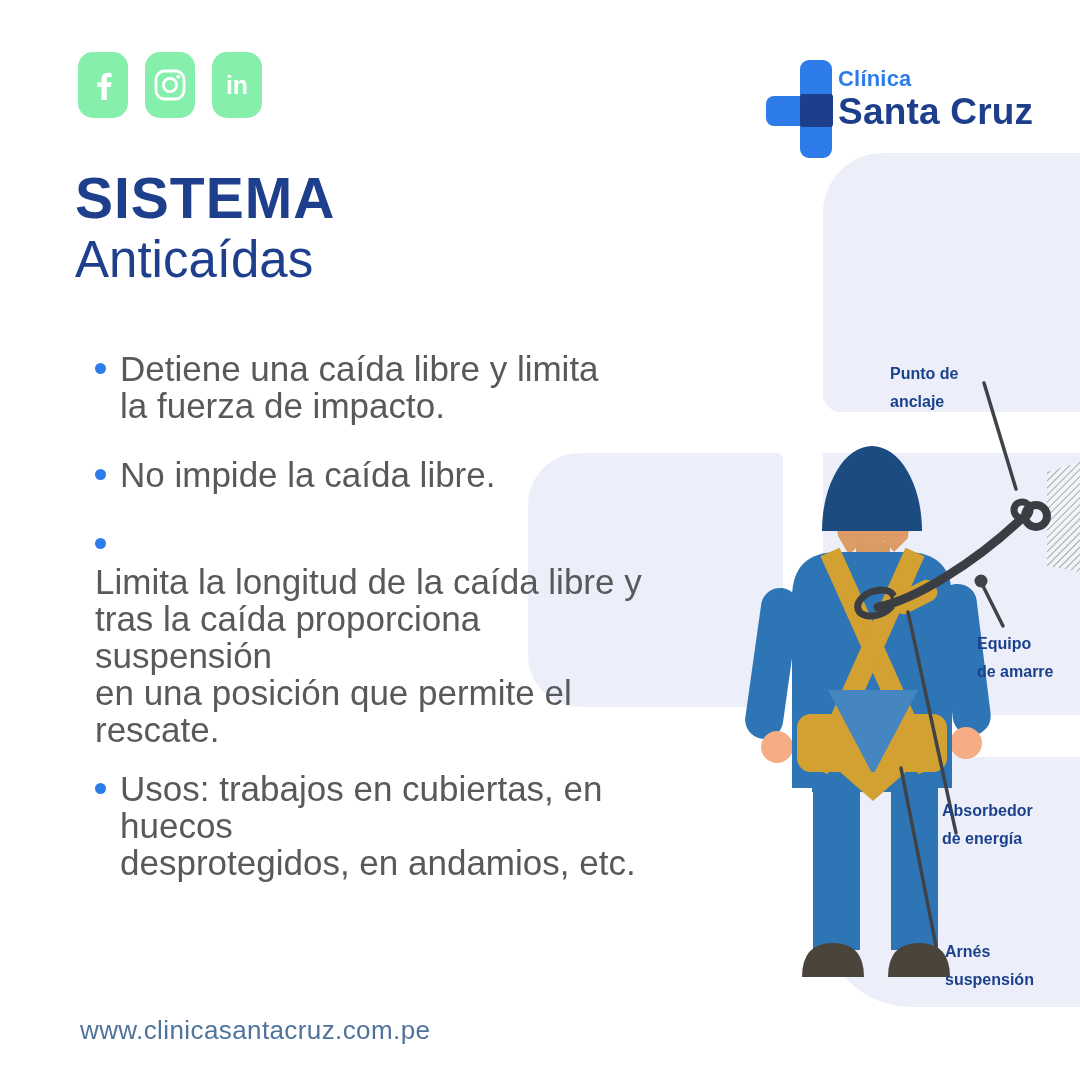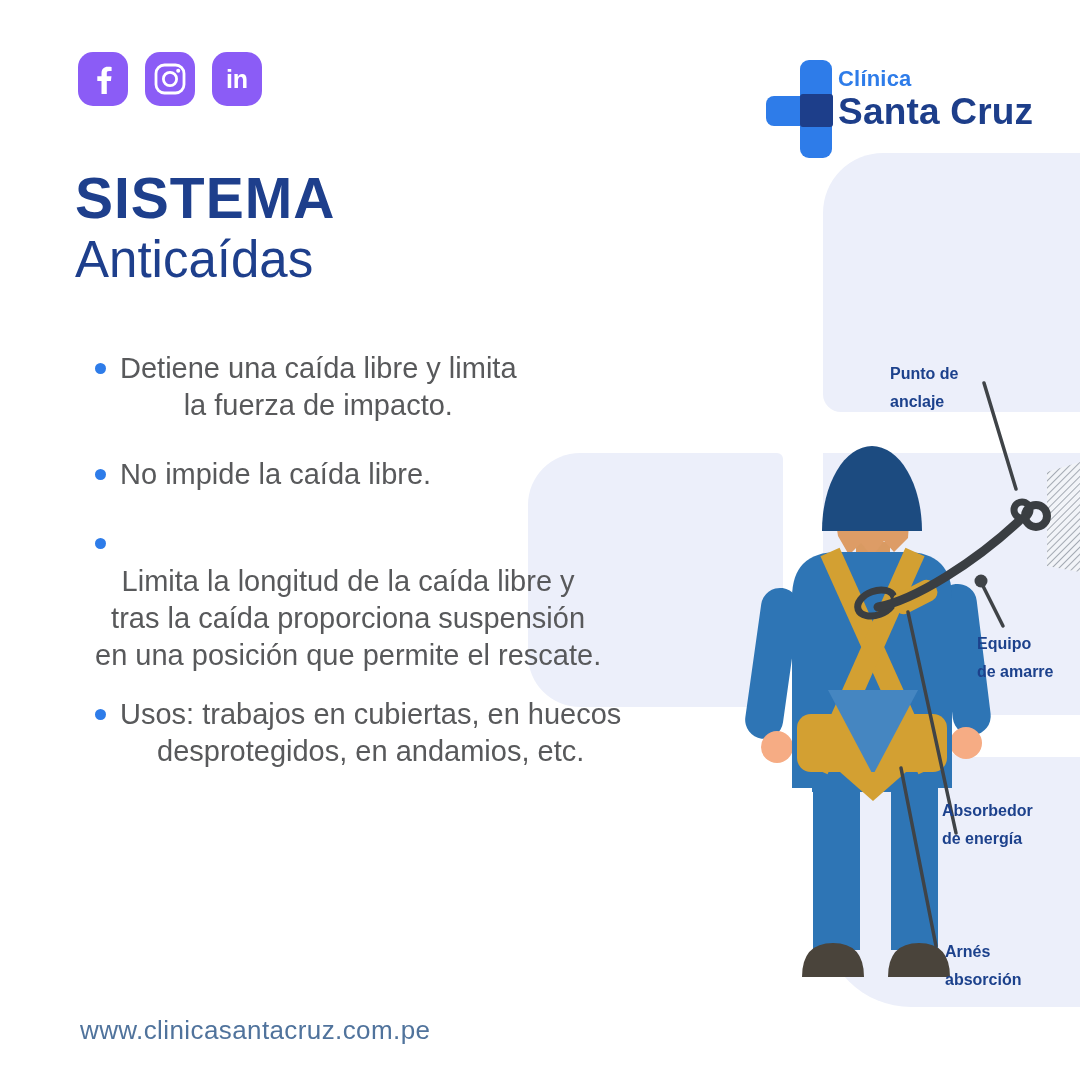--- a/index.html
+++ b/index.html
@@ -8,40 +8,40 @@
     background:#ffffff;font-family:"Liberation Sans",sans-serif;
   }
   
   .tile{position:absolute;background:#eceffa;z-index:0;}
   .tile-top-right{left:823px;top:153px;width:257px;height:259px;border-radius:60px 0 0 18px;}
   .tile-mid-left{left:528px;top:453px;width:255px;height:254px;border-radius:52px 6px 6px 52px;}
   .tile-right{left:823px;top:453px;width:257px;height:554px;border-radius:0 0 0 88px;}
   .tile-gap{position:absolute;left:943px;top:715px;width:137px;height:42px;background:#ffffff;border-radius:24px 0 0 24px;z-index:1;}
   
   .social{position:absolute;left:78px;top:52px;display:flex;gap:17px;z-index:3;}
-  .social-btn{width:50px;height:54px;border-radius:15px;background:#8b5cf6;display:flex;align-items:center;justify-content:center;}
+  .social-btn{width:50px;height:66px;border-radius:15px;background:#86efac;display:flex;align-items:center;justify-content:center;}
   .logo{position:absolute;left:766px;top:58px;z-index:3;width:320px;height:105px;}
   .logo-bar{position:absolute;left:34px;top:2px;width:32px;height:98px;border-radius:9px;background:#2e7ce9;}
   .logo-arm{position:absolute;left:0;top:38px;width:34px;height:30px;border-radius:8px 0 0 8px;background:#2e7ce9;}
   .logo-square{position:absolute;left:34px;top:36px;width:33px;height:33px;border-radius:3px;background:#1d3e8a;}
   .logo-text1{position:absolute;left:72px;top:8px;font-size:22px;font-weight:bold;color:#2e7ce9;letter-spacing:.2px;}
   .logo-text2{position:absolute;left:72px;top:33px;font-size:37px;font-weight:bold;color:#1d3e8a;letter-spacing:.2px;}
   
   .title{position:absolute;left:75px;top:168px;z-index:3;color:#1e3f8c;}
   .title-line1{font-size:57px;font-weight:bold;letter-spacing:1px;line-height:60px;}
   .title-line2{font-size:51px;font-weight:500;line-height:56px;margin-top:4px;}
   
   .bullets{position:absolute;left:95px;top:350px;width:560px;z-index:3;}
   .bullet{display:flex;gap:14px;align-items:flex-start;}
   .bullet:nth-child(1){margin-bottom:32px;}
   .bullet:nth-child(2){margin-bottom:32px;}
   .bullet:nth-child(3){margin-bottom:22px;flex-direction:column;}
   .bullet:nth-child(4){margin-bottom:18px;}
   .bullet-dot{flex:0 0 auto;width:11px;height:11px;border-radius:50%;background:#2e7ce9;margin-top:13px;}
-  .bullet-text{font-size:29px;line-height:37px;color:#58595b;white-space:pre-line;text-align:center;}
+  .bullet-text{font-size:35px;line-height:37px;color:#58595b;white-space:pre-line;}
   
   .dlabel{position:absolute;z-index:5;font-size:16px;font-weight:bold;line-height:28px;color:#1c418c;white-space:pre-line;}
   .dlabel-anchor{left:890px;top:360px;}
   .dlabel-lanyard{left:977px;top:630px;}
   .dlabel-absorber{left:942px;top:788px;margin-top:9px;}
   .dlabel-harness{left:945px;top:938px;}
   
   .worker-svg{position:absolute;left:740px;top:360px;width:340px;height:646px;z-index:4;}
   
   .footer-url{position:absolute;left:80px;top:1015px;font-size:26px;letter-spacing:.4px;color:#50739c;z-index:3;}
@@ -159,17 +159,17 @@
     </g>
   </svg>
 
   <div class="dlabel dlabel-anchor">Punto de
 anclaje</div>
   <div class="dlabel dlabel-lanyard">Equipo
 de amarre</div>
   <div class="dlabel dlabel-absorber">Absorbedor
 de energía</div>
   <div class="dlabel dlabel-harness">Arnés
-absorción</div>
+suspensión</div>
 
   <div class="footer-url">www.clinicasantacruz.com.pe</div>
 
 </div>
 
 </body></html>

